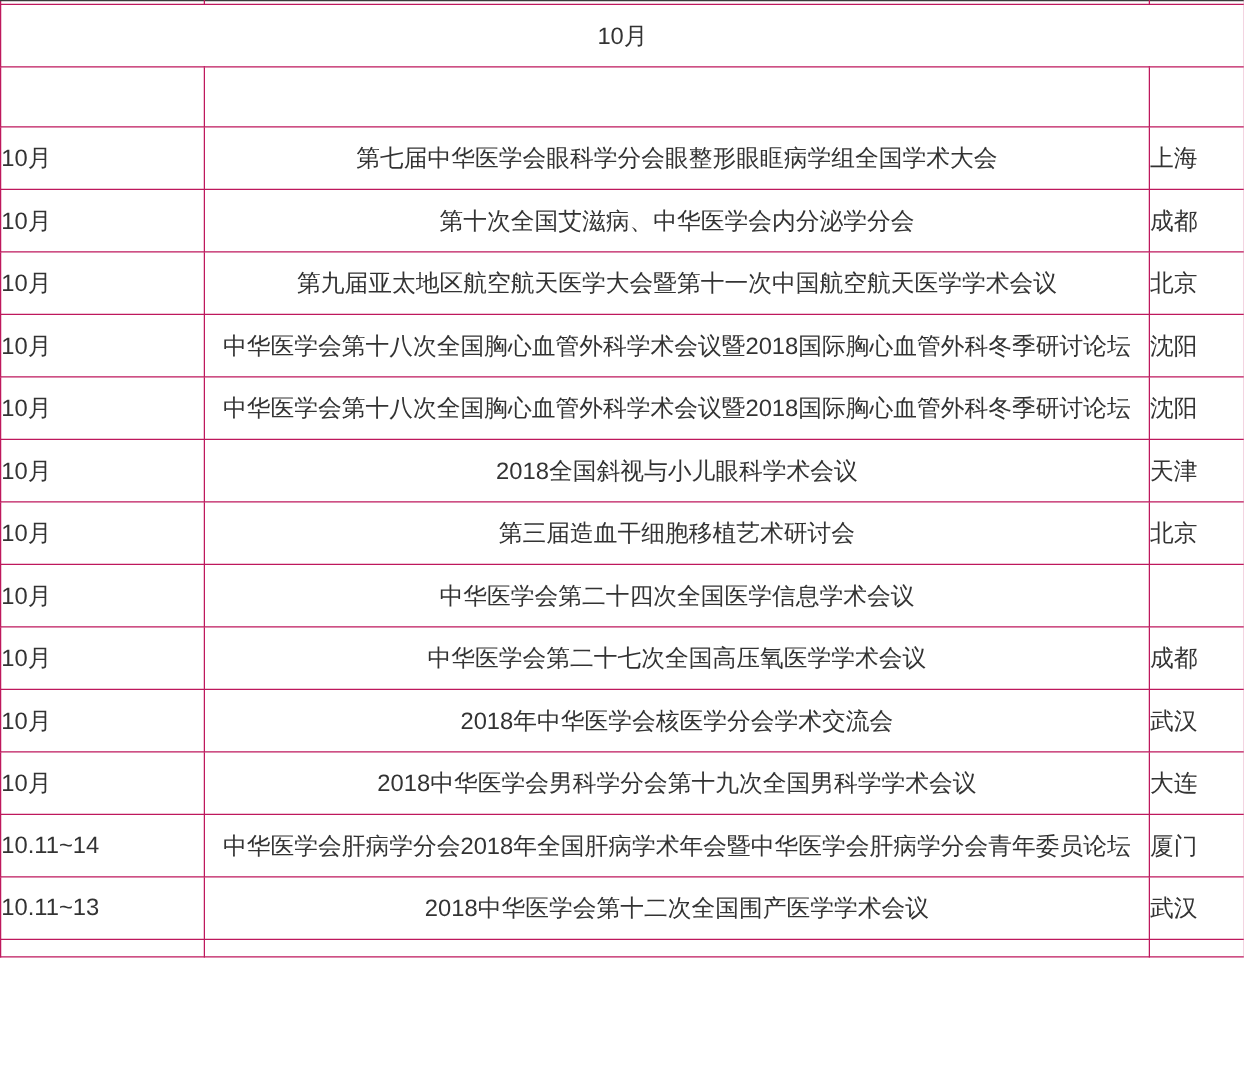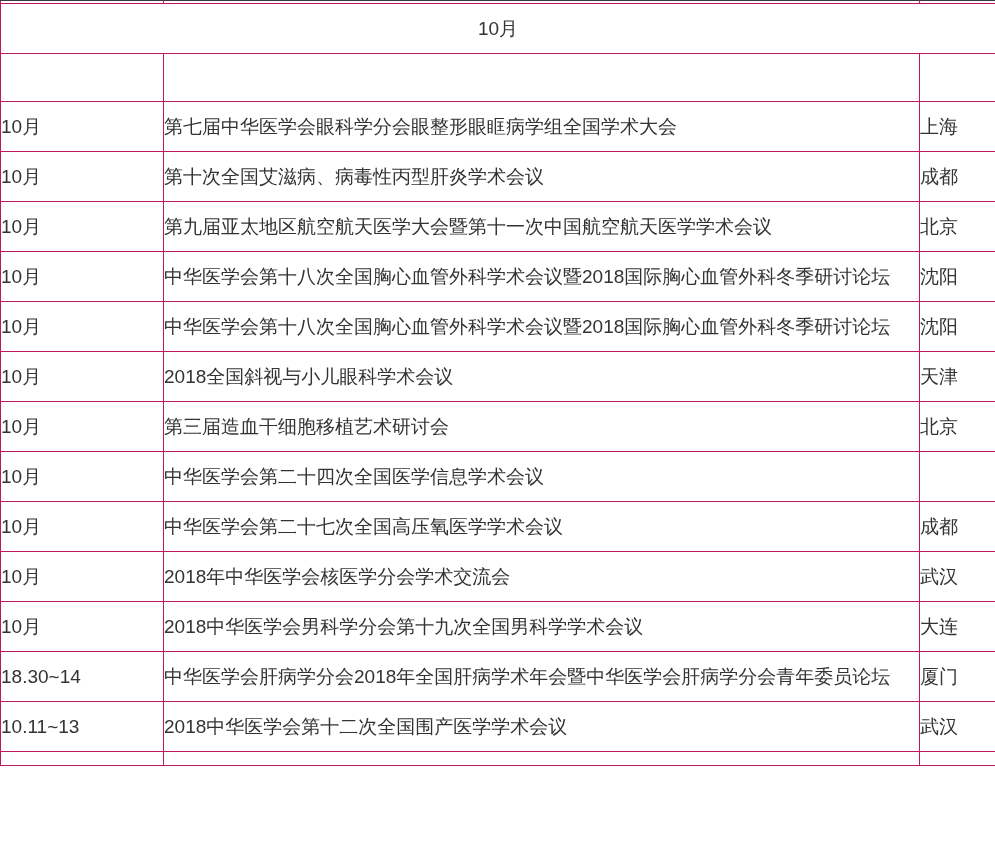--- a/index.html
+++ b/index.html
@@ -30,21 +30,21 @@
   tr.sliver-row td { border-top: 1px solid #3a3a3a; }
   tr.month-row { height: 50px; }
   tr.month-row td {
     text-align: center;
     font-size: 19px;
   }
   tr.spacer-row { height: 48px; }
   tr.data-row { height: 50px; }
   tr.bottom-partial-row { height: 14px; }
   td.c-date { padding-left: 14px; }
-  td.c-name { padding-left: 11px; }
+  td.c-name { padding-left: 11px; text-align: center; }
   td.c-city { padding-left: 15px; font-family: Liberation Mono, monospace; }
 </style>
 </head>
 <body>
 
 <table class="conf-table">
   <colgroup>
     <col style="width:163px">
     <col style="width:756px">
     <col style="width:76px">
@@ -65,21 +65,21 @@
     </tr>
 
   <tr class="data-row">
     <td class="c-date">10月</td>
     <td class="c-name">第七届中华医学会眼科学分会眼整形眼眶病学组全国学术大会</td>
     <td class="c-city">上海</td>
   </tr>
 
   <tr class="data-row">
     <td class="c-date">10月</td>
-    <td class="c-name">第十次全国艾滋病、病毒性丙型肝炎学术会议</td>
+    <td class="c-name">第十次全国艾滋病、中华医学会内分泌学分会</td>
     <td class="c-city">成都</td>
   </tr>
 
   <tr class="data-row">
     <td class="c-date">10月</td>
     <td class="c-name">第九届亚太地区航空航天医学大会暨第十一次中国航空航天医学学术会议</td>
     <td class="c-city">北京</td>
   </tr>
 
   <tr class="data-row">
@@ -125,21 +125,21 @@
   </tr>
 
   <tr class="data-row">
     <td class="c-date">10月</td>
     <td class="c-name">2018中华医学会男科学分会第十九次全国男科学学术会议</td>
     <td class="c-city">大连</td>
   </tr>
 
 
   <tr class="data-row">
-    <td class="c-date">18.30~14</td>
+    <td class="c-date">10.11~14</td>
     <td class="c-name">中华医学会肝病学分会2018年全国肝病学术年会暨中华医学会肝病学分会青年委员论坛</td>
     <td class="c-city">厦门</td>
   </tr>
 
 
   <tr class="data-row">
     <td class="c-date">10.11~13</td>
     <td class="c-name">2018中华医学会第十二次全国围产医学学术会议</td>
     <td class="c-city">武汉</td>
   </tr>

